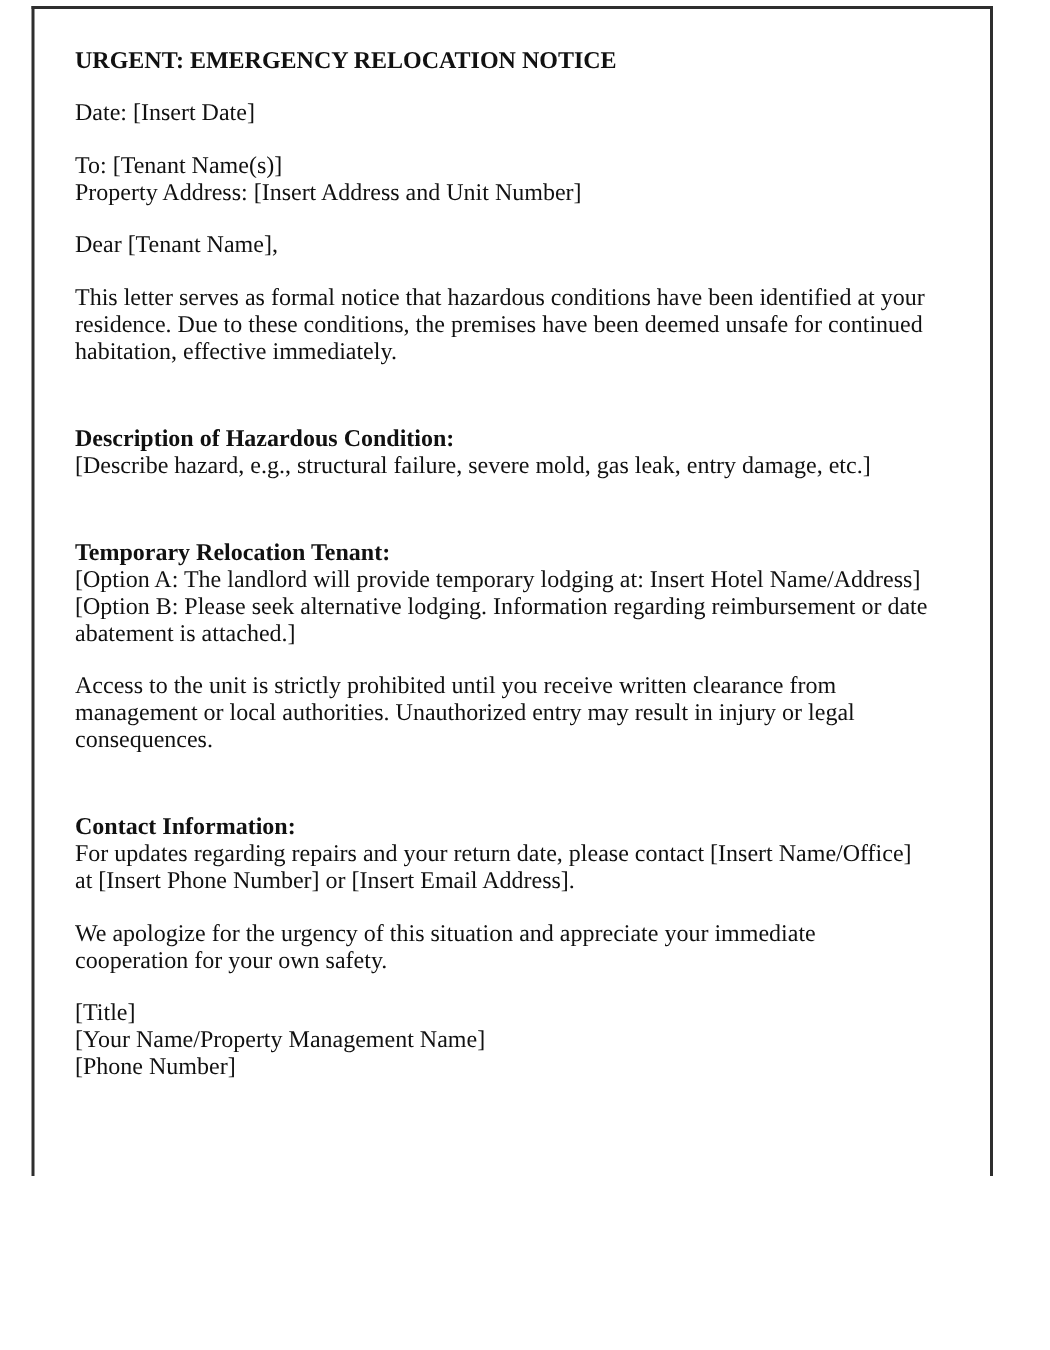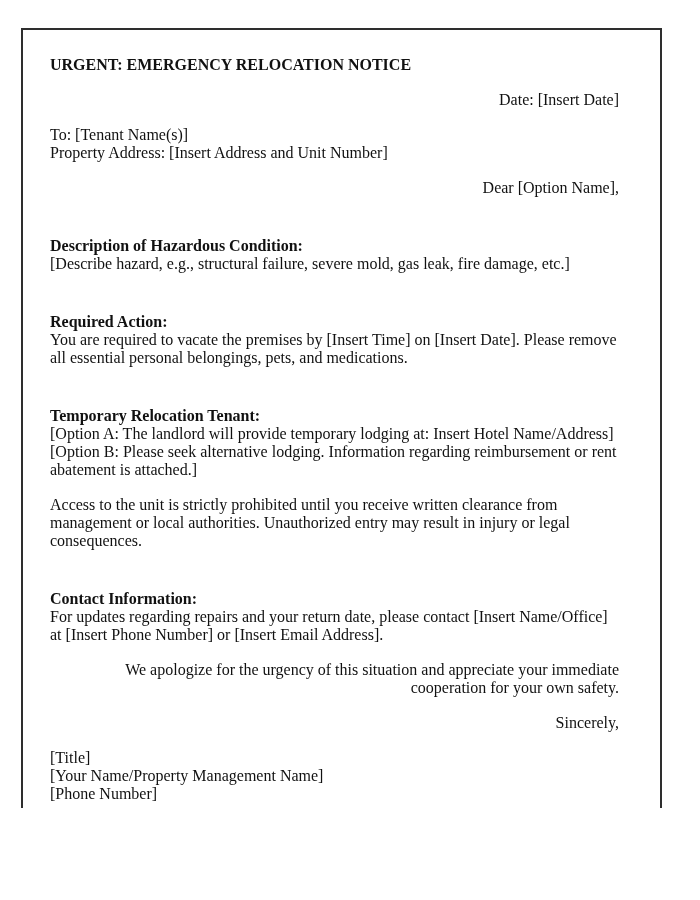--- a/index.html
+++ b/index.html
@@ -10,91 +10,87 @@
   body {
     width: 700px;
     height: 900px;
     position: relative;
     font-family: "Liberation Serif", serif;
     color: #111111;
   }
   .page {
     position: absolute;
     left: 21px;
-    top: 28px;
+    top: 4px;
     box-sizing: border-box;
     width: 641px;
     height: 780px;
     background: #ffffff;
     border: 2px solid #2e2e2e;
     border-bottom: none;
     padding: 26px 41px 0 27px;
     font-size: 16px;
     line-height: 18px;
   }
   .title {
     font-size: 16px;
     font-weight: bold;
     margin: 0 0 17px 0;
   }
   .para, .block, .section {
     margin: 0 0 17px 0;
   }
-  .para { margin-top: 0; text-align: right; }
+  .para { margin-top: 0; }
   .section .heading {
     font-weight: bold;
     margin-top: 40px;
   }
   .line {  }
 </style>
 </head>
 <body>
 
 <div class="page">
 
   <div class="title">URGENT: EMERGENCY RELOCATION NOTICE</div>
 
   <div class="para">Date: [Insert Date]</div>
 
   <div class="block">
     <div class="line">To: [Tenant Name(s)]</div>
     <div class="line">Property Address: [Insert Address and Unit Number]</div>
   </div>
 
-  <div class="para">Dear [Option Name],</div>
+  <div class="para">Dear [Tenant Name],</div>
 
+  <div class="para">This letter serves as formal notice that hazardous conditions have been identified at your residence. Due to these conditions, the premises have been deemed unsafe for continued habitation, effective immediately.</div>
 
   <div class="section">
     <div class="heading">Description of Hazardous Condition:</div>
-    <div class="line">[Describe hazard, e.g., structural failure, severe mold, gas leak, fire damage, etc.]</div>
+    <div class="line">[Describe hazard, e.g., structural failure, severe mold, gas leak, entry damage, etc.]</div>
   </div>
 
-  <div class="section">
-    <div class="heading">Required Action:</div>
-    <div class="line">You are required to vacate the premises by [Insert Time] on [Insert Date]. Please remove all essential personal belongings, pets, and medications.</div>
-  </div>
 
   <div class="section">
     <div class="heading">Temporary Relocation Tenant:</div>
     <div class="line">[Option A: The landlord will provide temporary lodging at: Insert Hotel Name/Address]</div>
-    <div class="line">[Option B: Please seek alternative lodging. Information regarding reimbursement or rent abatement is attached.]</div>
+    <div class="line">[Option B: Please seek alternative lodging. Information regarding reimbursement or date abatement is attached.]</div>
   </div>
 
   <div class="section">
     <div class="line">Access to the unit is strictly prohibited until you receive written clearance from management or local authorities. Unauthorized entry may result in injury or legal consequences.</div>
   </div>
 
   <div class="section">
     <div class="heading">Contact Information:</div>
     <div class="line">For updates regarding repairs and your return date, please contact [Insert Name/Office] at [Insert Phone Number] or [Insert Email Address].</div>
   </div>
 
   <div class="para">We apologize for the urgency of this situation and appreciate your immediate cooperation for your own safety.</div>
 
-  <div class="para">Sincerely,</div>
 
   <div class="block">
     <div class="line">[Title]</div>
     <div class="line">[Your Name/Property Management Name]</div>
     <div class="line">[Phone Number]</div>
   </div>
 
 </div>
 
 </body></html>

